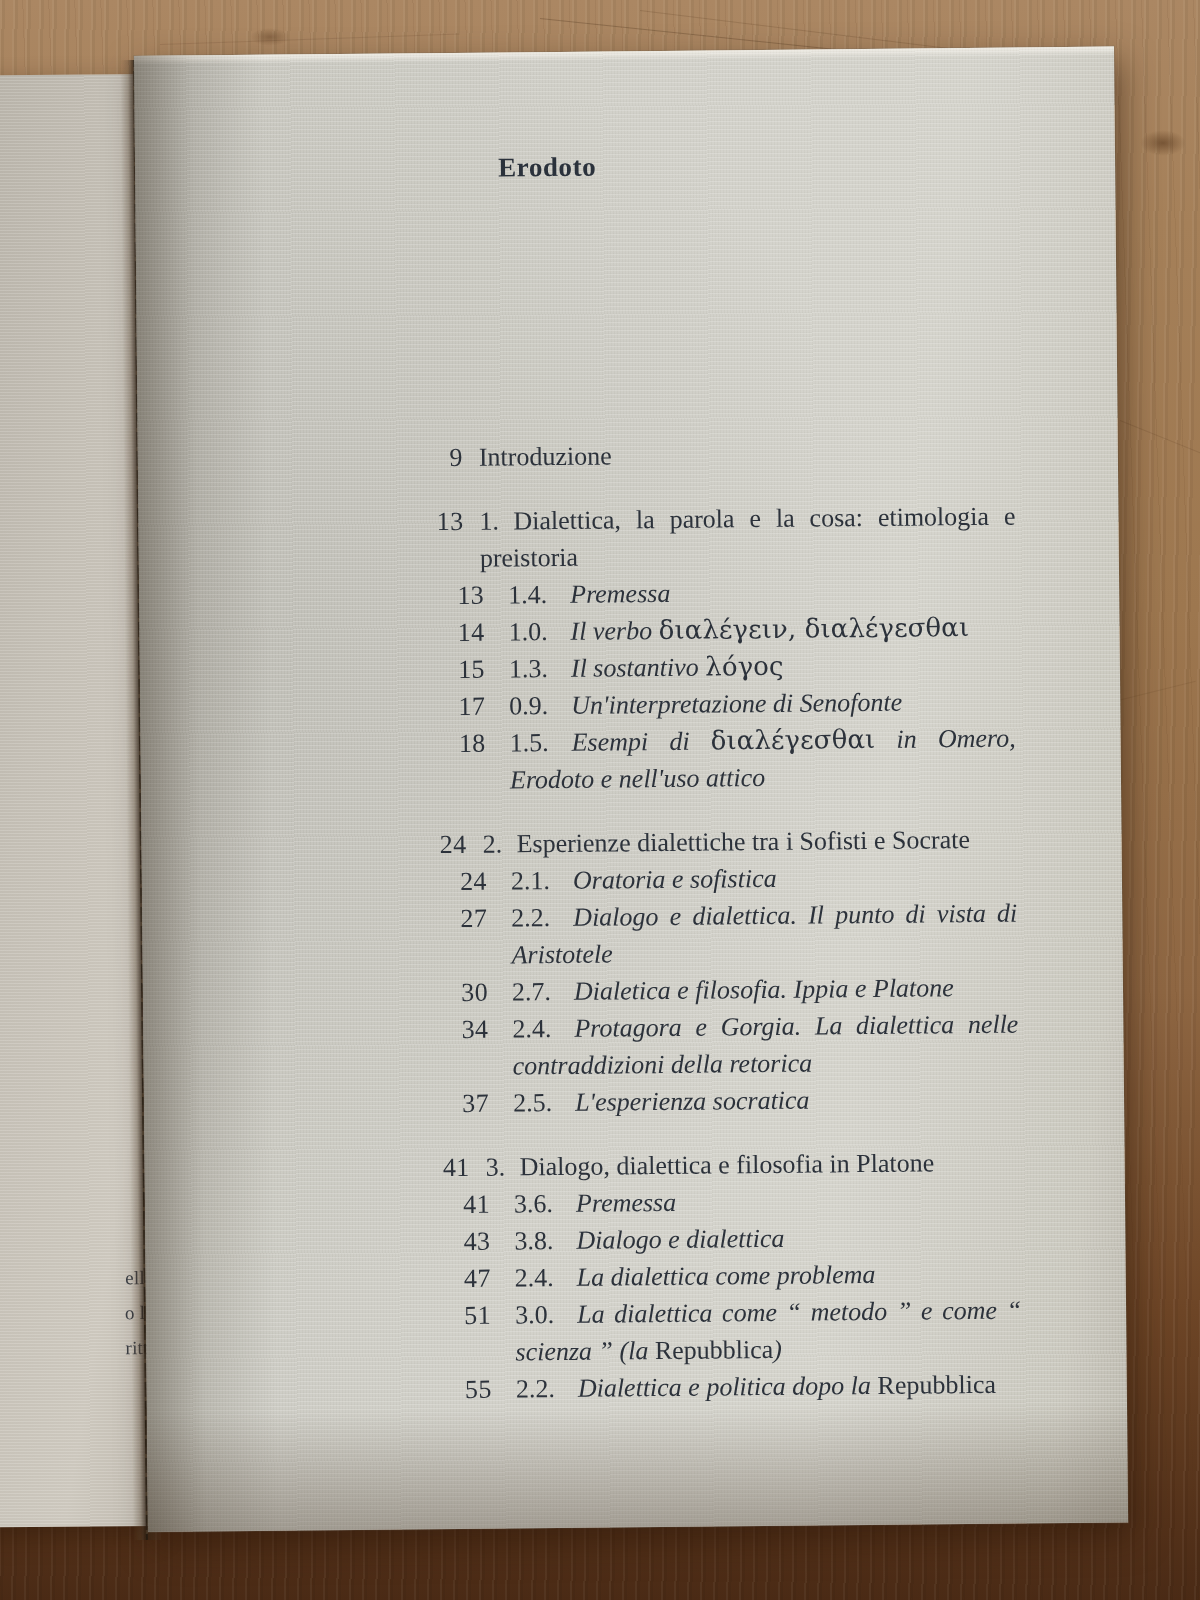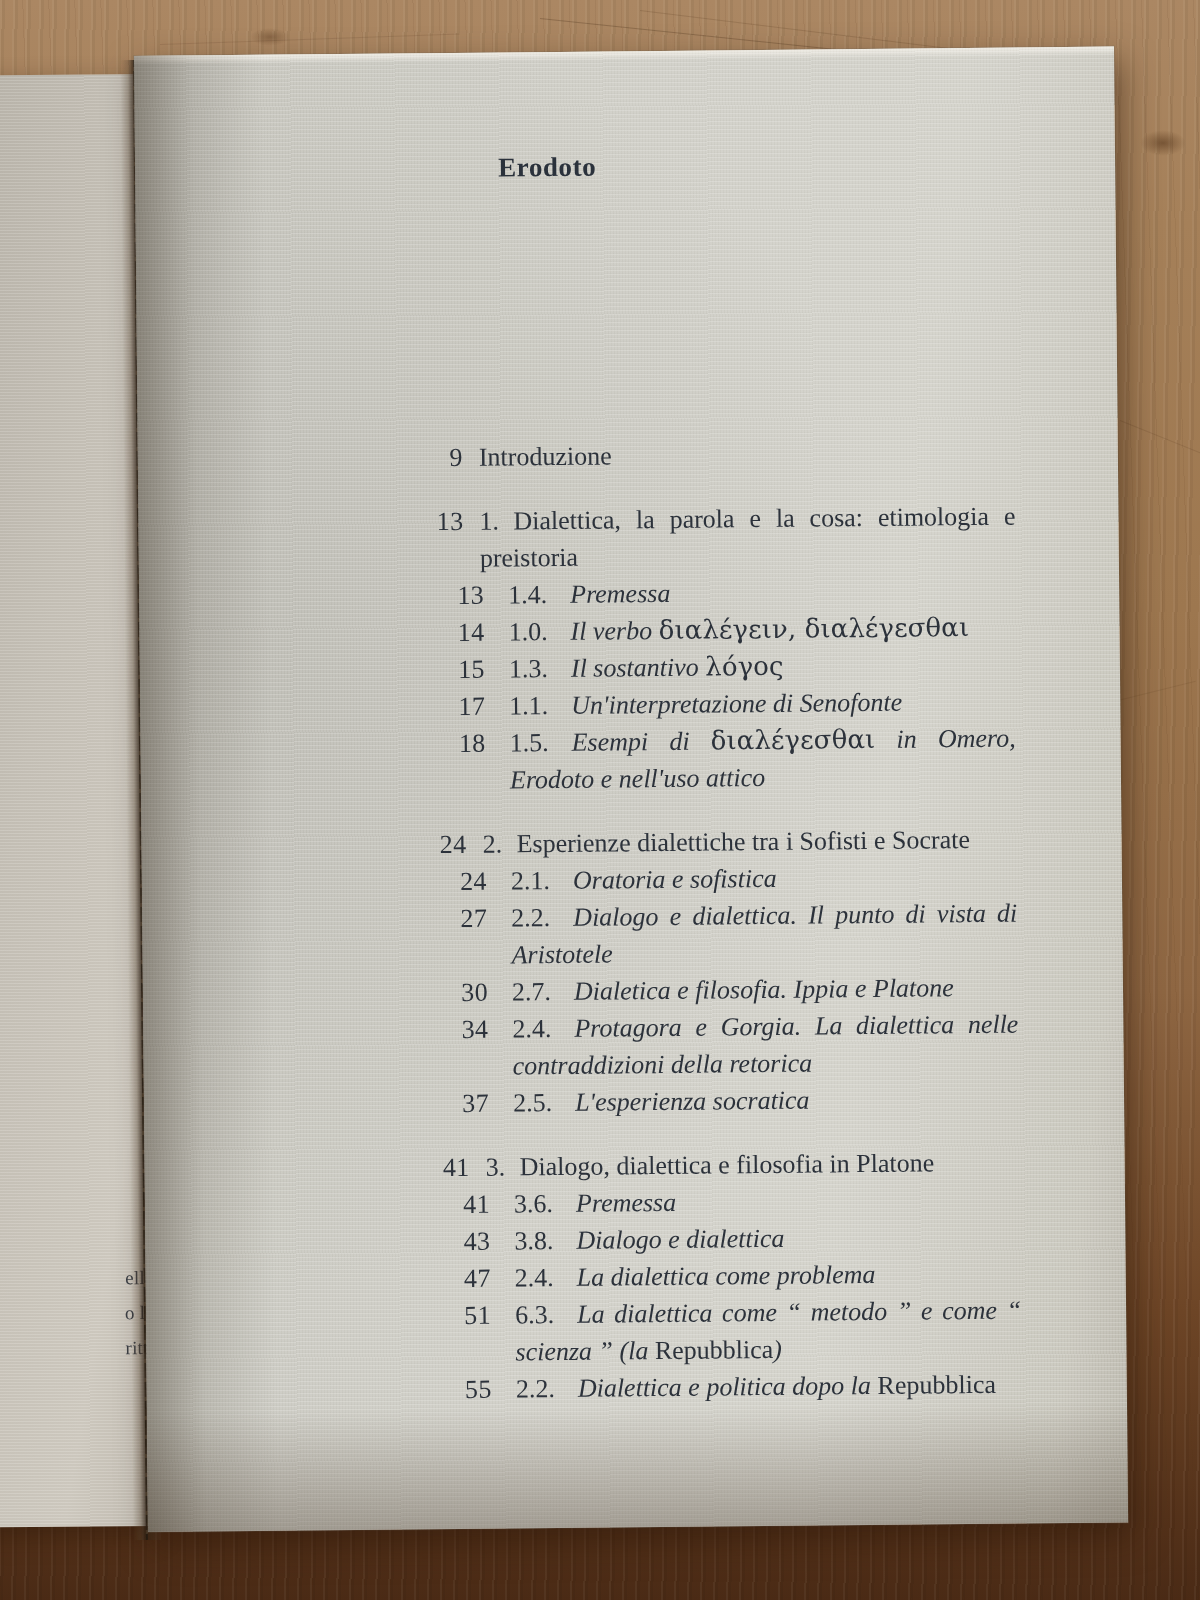--- a/index.html
+++ b/index.html
@@ -199,21 +199,21 @@
         <div class="entry lvl2">
           <div class="pg">14</div>
           <div class="body"><span class="num">1.0.</span><span class="label">Il verbo <span class="gr">διαλέγειν, διαλέγεσθαι</span></span></div>
         </div>
         <div class="entry lvl2">
           <div class="pg">15</div>
           <div class="body"><span class="num">1.3.</span><span class="label">Il sostantivo <span class="gr">λόγος</span></span></div>
         </div>
         <div class="entry lvl2">
           <div class="pg">17</div>
-          <div class="body"><span class="num">1.1.</span><span class="label">Un'interpretazione di Senofonte</span></div>
+          <div class="body"><span class="num">0.9.</span><span class="label">Un'interpretazione di Senofonte</span></div>
         </div>
         <div class="entry lvl2">
           <div class="pg">18</div>
           <div class="body"><span class="num">1.5.</span><span class="label">Esempi di <span class="gr">διαλέγεσθαι</span> in Omero, Erodoto e nell'uso attico</span></div>
         </div>
         <div class="gap"></div>
         <div class="entry lvl1">
           <div class="pg">24</div>
           <div class="body"><span class="num">2.</span><span class="label">Esperienze dialettiche tra i Sofisti e Socrate</span></div>
         </div>
@@ -249,21 +249,21 @@
         <div class="entry lvl2">
           <div class="pg">43</div>
           <div class="body"><span class="num">3.8.</span><span class="label">Dialogo e dialettica</span></div>
         </div>
         <div class="entry lvl2">
           <div class="pg">47</div>
           <div class="body"><span class="num">2.4.</span><span class="label">La dialettica come problema</span></div>
         </div>
         <div class="entry lvl2">
           <div class="pg">51</div>
-          <div class="body"><span class="num">6.3.</span><span class="label">La dialettica come “ metodo ” e come “ scienza ” (la <span class="rom">Repubblica</span>)</span></div>
+          <div class="body"><span class="num">3.0.</span><span class="label">La dialettica come “ metodo ” e come “ scienza ” (la <span class="rom">Repubblica</span>)</span></div>
         </div>
         <div class="entry lvl2">
           <div class="pg">55</div>
           <div class="body"><span class="num">2.2.</span><span class="label">Dialettica e politica dopo la <span class="rom">Repubblica</span></span></div>
         </div>
       </div>
   </div>
 
   <div class="gutter-shade"></div>
   <div class="bottom-shade"></div>

